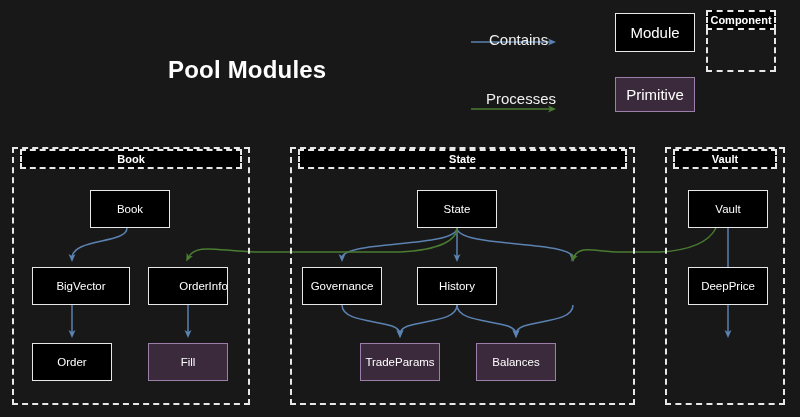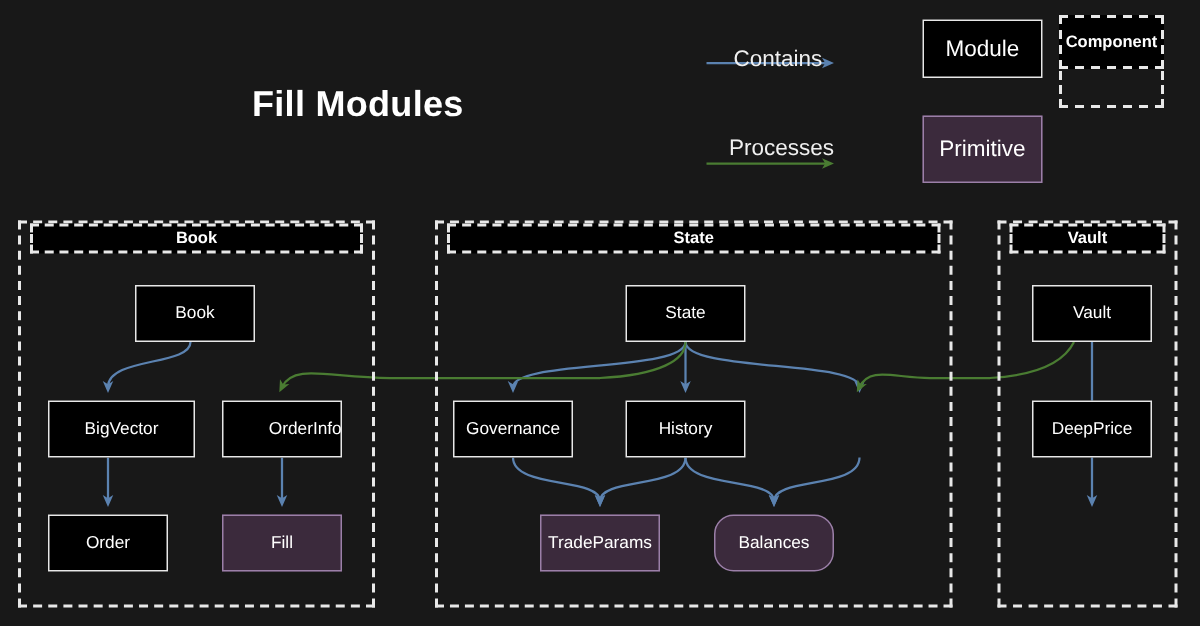--- a/index.html
+++ b/index.html
@@ -68,21 +68,21 @@
     border:2px dashed #e8e8e8;background:#000000;
     color:#ffffff;font-size:11px;font-weight:bold;
     display:flex;align-items:center;justify-content:center;white-space:nowrap;
   }
 </style>
 </head>
 <body>
 
 <div id="stage">
 
-  <div id="title">Fill Modules</div>
+  <div id="title">Pool Modules</div>
 
   <svg id="edges" viewBox="0 0 800 417">
     <defs>
       <marker id="arrow-blue" markerWidth="9" markerHeight="9" refX="4.5" refY="4" orient="auto" markerUnits="userSpaceOnUse">
         <path d="M0.5,0.5 L8.5,4 L0.5,7.5 L2.6,4 Z" fill="#5b82b0"></path>
       </marker>
       <marker id="arrow-green" markerWidth="9" markerHeight="9" refX="4.5" refY="4" orient="auto" markerUnits="userSpaceOnUse">
         <path d="M0.5,0.5 L8.5,4 L0.5,7.5 L2.6,4 Z" fill="#4a7c32"></path>
       </marker>
     </defs>
@@ -122,42 +122,42 @@
     <g fill="none" stroke-width="1.5">
       <path d="M471,42 L552,42" stroke="#5b82b0" marker-end="url(#arrow-blue)"></path>
       <path d="M471,109 L552,109" stroke="#4a7c32" marker-end="url(#arrow-green)"></path>
     </g>
   </svg>
 
   <div class="legend-label" style="left:489px;top:31px;">Contains</div>
   <div class="legend-label" style="left:486px;top:90px;">Processes</div>
 
   <div class="legend-box module" style="left:591px;top:13px;width:80px;height:39px;">Module</div>
-  <div class="legend-box primitive" style="left:591px;top:77px;width:80px;height:45px;">Primitive</div>
+  <div class="legend-box primitive" style="left:591px;top:77px;width:80px;height:35px;">Primitive</div>
 
   <div class="legend-component" style="left:706px;top:10px;width:70px;height:62px;"></div>
-  <div class="legend-component-header" style="left:706px;top:10px;width:70px;height:36px;">Component</div>
+  <div class="legend-component-header" style="left:706px;top:10px;width:70px;height:20px;">Component</div>
 
   <div class="group" style="left:12px;top:147px;width:238px;height:258px;"></div>
   <div class="group-header" style="left:20px;top:149px;width:222px;height:20px;">Book</div>
 
   <div class="group" style="left:290px;top:147px;width:345px;height:258px;"></div>
   <div class="group-header" style="left:298px;top:149px;width:329px;height:20px;">State</div>
 
   <div class="group" style="left:665px;top:147px;width:120px;height:258px;"></div>
   <div class="group-header" style="left:673px;top:149px;width:104px;height:20px;">Vault</div>
 
   <div class="node module" style="left:90px;top:190px;width:80px;height:38px;">Book</div>
   <div class="node module" style="left:32px;top:267px;width:98px;height:38px;">BigVector</div>
   <div class="node module" style="left:148px;top:267px;width:80px;height:38px;padding-left:31px;">OrderInfo</div>
   <div class="node module" style="left:32px;top:343px;width:80px;height:38px;">Order</div>
   <div class="node primitive" style="left:148px;top:343px;width:80px;height:38px;">Fill</div>
 
   <div class="node module" style="left:417px;top:190px;width:80px;height:38px;">State</div>
   <div class="node module" style="left:302px;top:267px;width:80px;height:38px;">Governance</div>
   <div class="node module" style="left:417px;top:267px;width:80px;height:38px;">History</div>
   <div class="node primitive" style="left:360px;top:343px;width:80px;height:38px;text-align:center;">TradeParams</div>
-  <div class="node primitive" style="left:476px;top:343px;width:80px;height:38px;border-radius:13px;">Balances</div>
+  <div class="node primitive" style="left:476px;top:343px;width:80px;height:38px;">Balances</div>
 
   <div class="node module" style="left:688px;top:190px;width:80px;height:38px;">Vault</div>
   <div class="node module" style="left:688px;top:267px;width:80px;height:38px;">DeepPrice</div>
 
 </div>
 
 </body></html>

